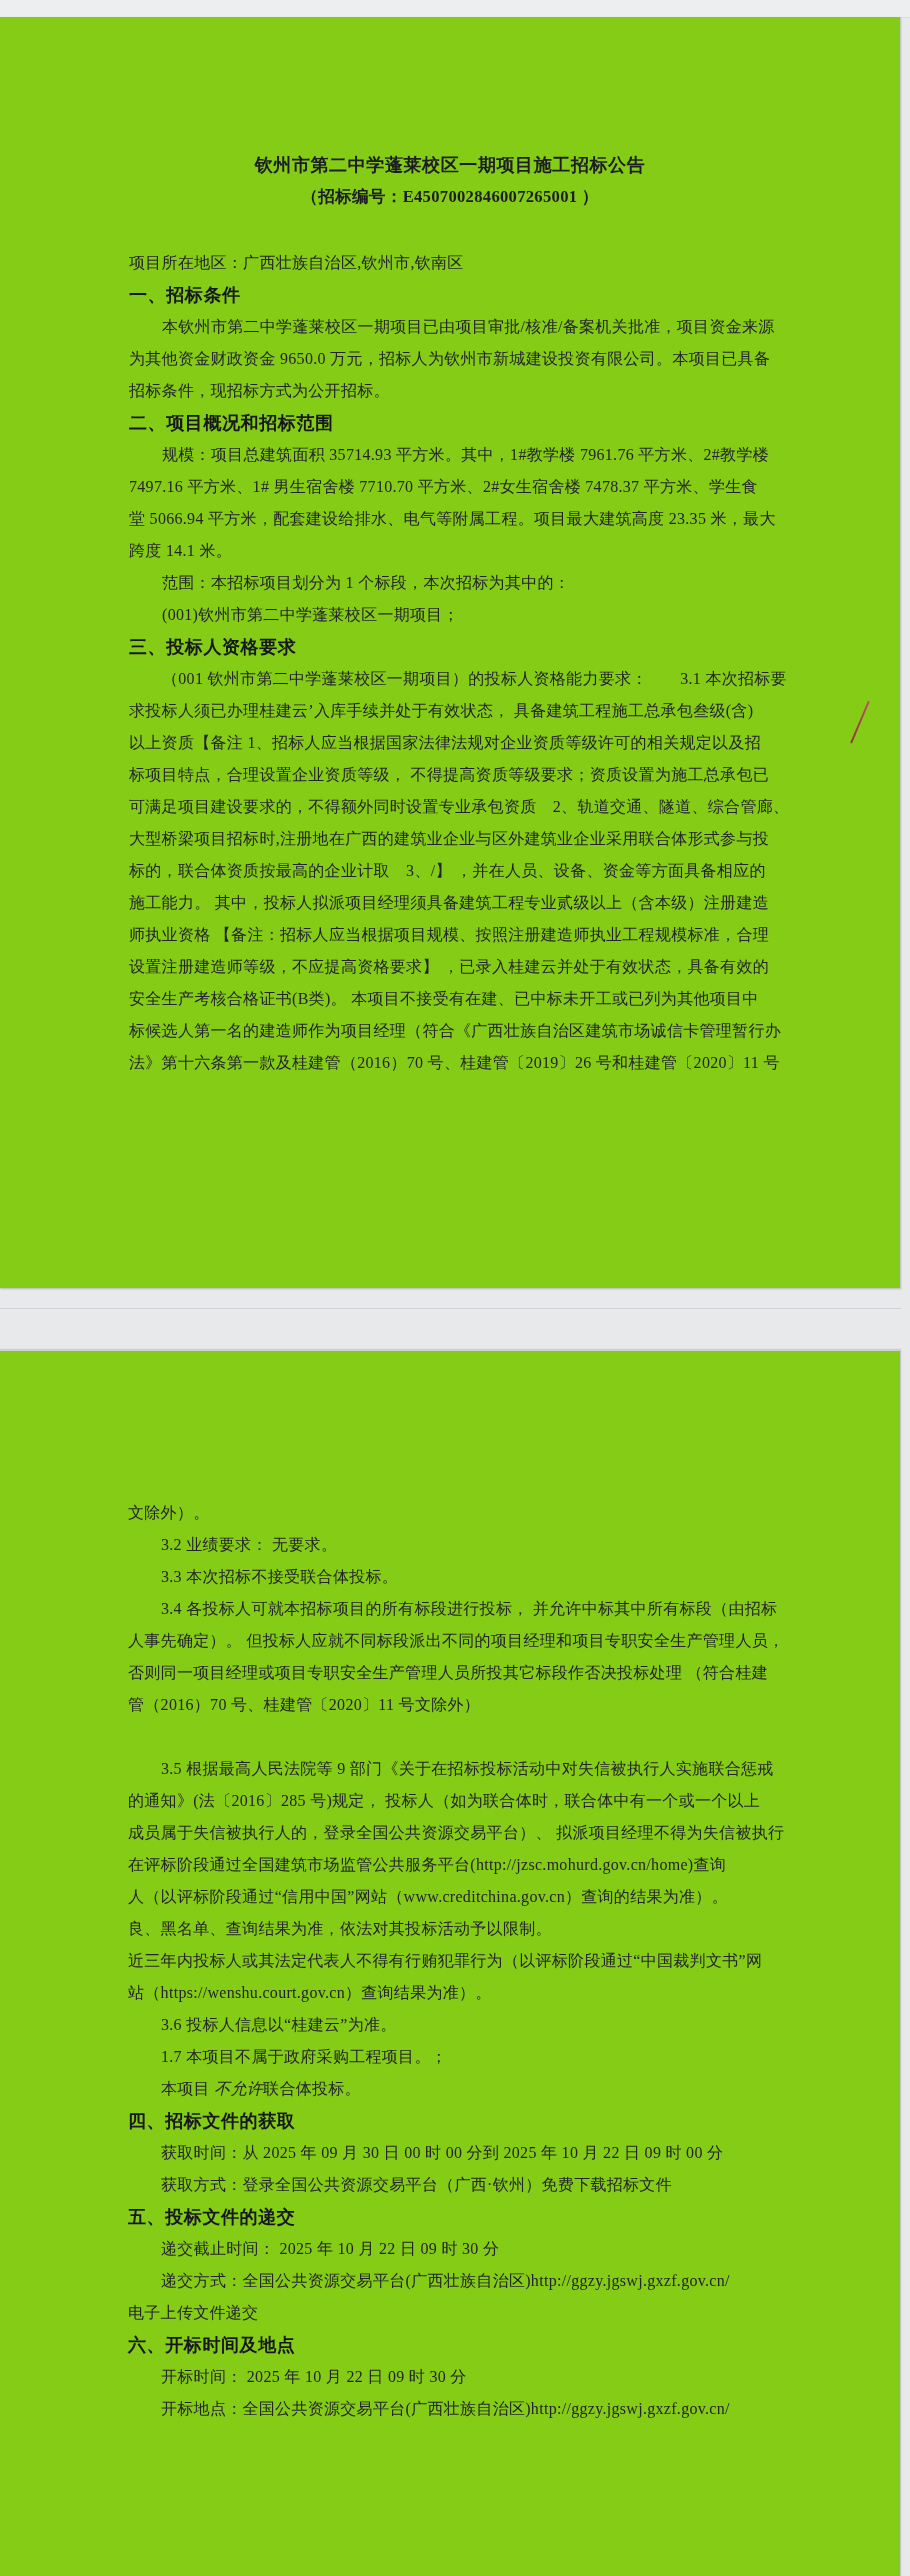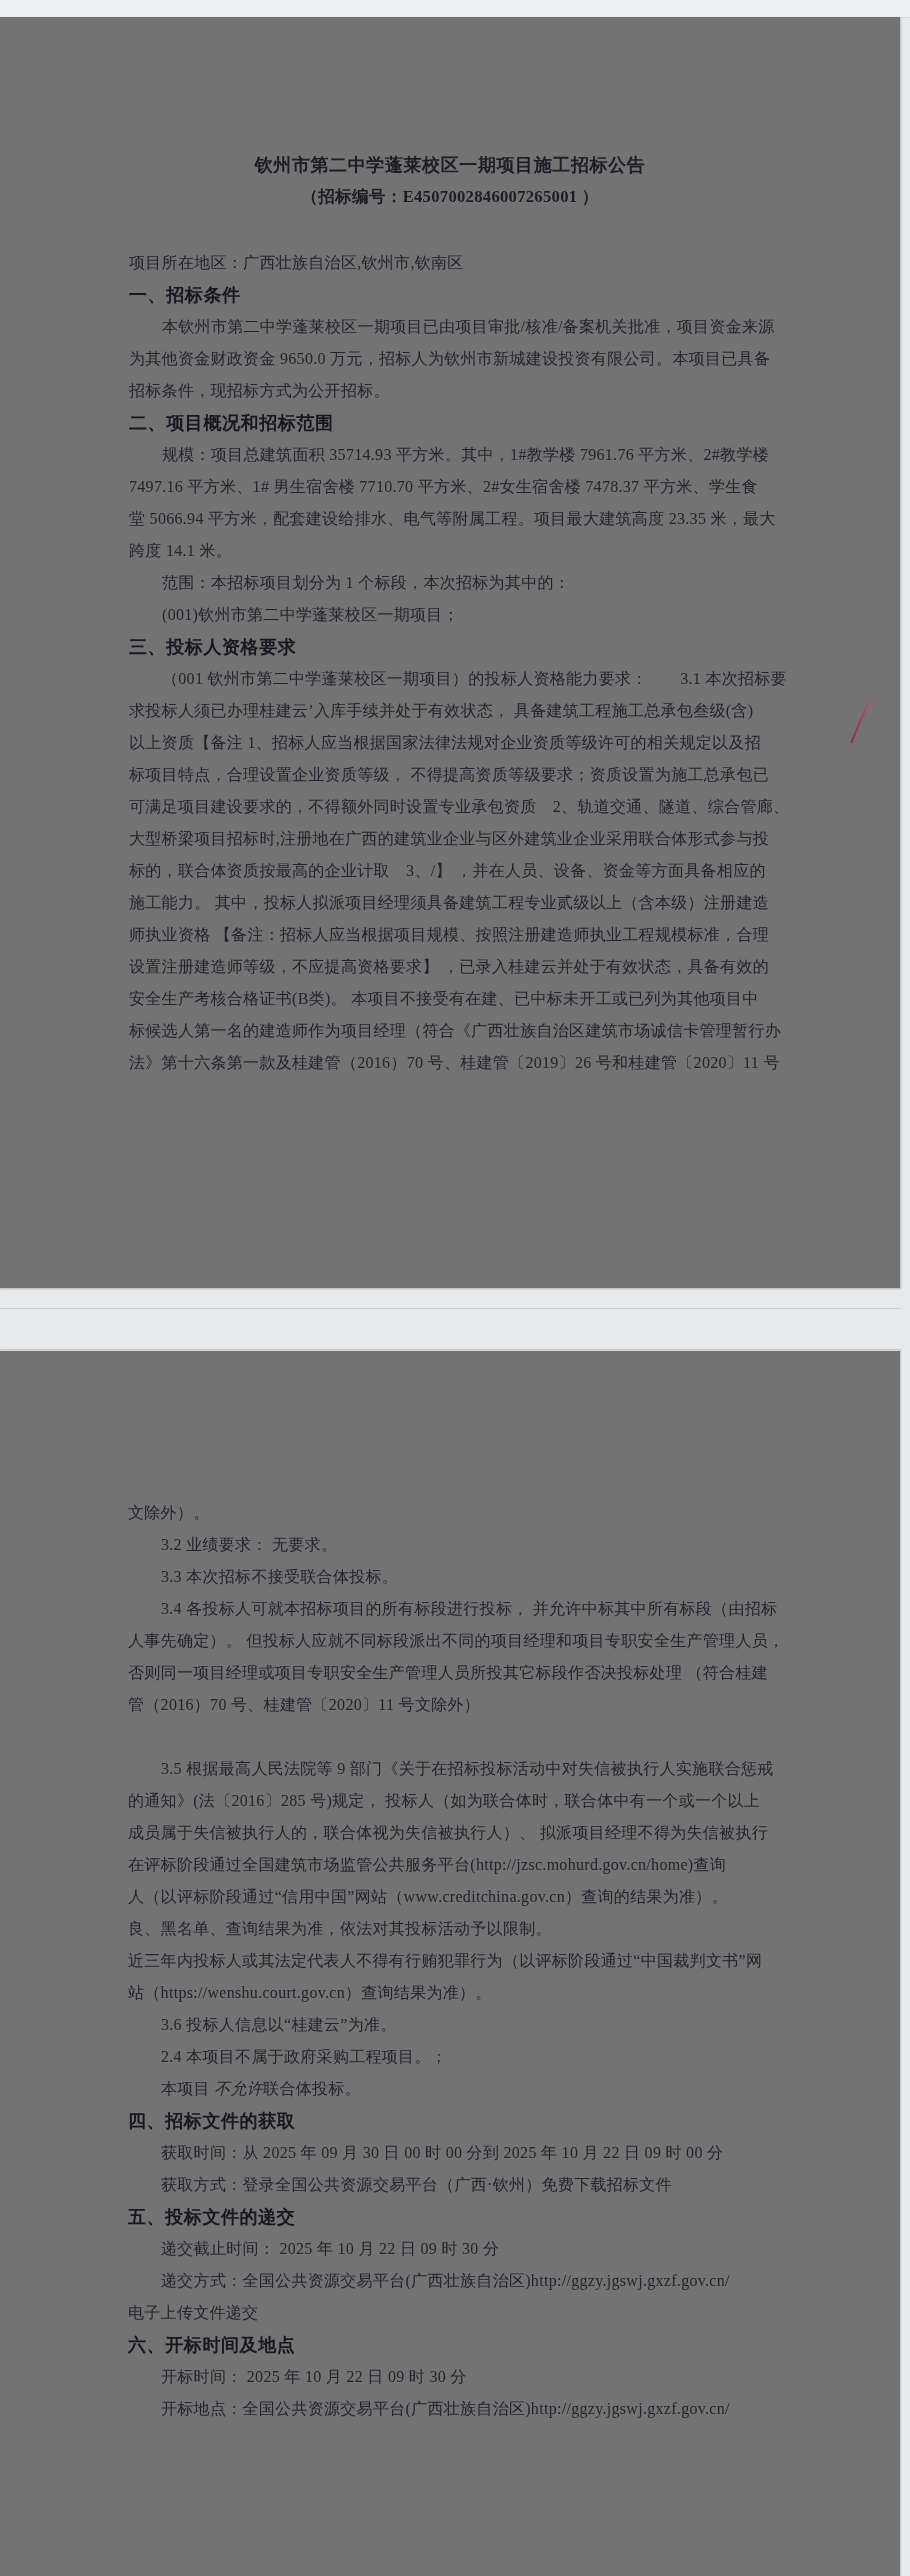--- a/index.html
+++ b/index.html
@@ -13,21 +13,21 @@
   }
   .scan-top-strip {
     position: absolute; left: 0; top: 0; width: 910px; height: 17px;
     background: #eceeef;
     border-bottom: 0.6px solid #d9dbdd;
   }
   .page {
     position: absolute;
     left: 0;
     width: 901px;
-    background: #737373;
+    background: #84cc16;
     border-right: 1.1px solid #c3c7cb;
     box-sizing: border-box;
   }
   .page-1 {
     top: 17px;
     height: 1271px;
     box-shadow: 0 1.1px 1.7px rgba(120,125,130,0.45);
   }
   .page-2 {
     top: 1310px;
@@ -140,28 +140,28 @@
       <div class="blk line">文除外）。</div>
       <div class="blk indent">3.2 业绩要求： 无要求。</div>
       <div class="blk indent">3.3 本次招标不接受联合体投标。</div>
       <div class="blk indent">3.4 各投标人可就本招标项目的所有标段进行投标， 并允许中标其中所有标段（由招标</div>
       <div class="blk line">人事先确定）。 但投标人应就不同标段派出不同的项目经理和项目专职安全生产管理人员，</div>
       <div class="blk line">否则同一项目经理或项目专职安全生产管理人员所投其它标段作否决投标处理 （符合桂建</div>
       <div class="blk line">管（2016）70 号、桂建管〔2020〕11 号文除外）</div>
       <div class="blk gap">&nbsp;</div>
       <div class="blk indent">3.5 根据最高人民法院等 9 部门《关于在招标投标活动中对失信被执行人实施联合惩戒</div>
       <div class="blk line">的通知》(法〔2016〕285 号)规定， 投标人（如为联合体时，联合体中有一个或一个以上</div>
-      <div class="blk line">成员属于失信被执行人的，联合体视为失信被执行人）、 拟派项目经理不得为失信被执行</div>
+      <div class="blk line">成员属于失信被执行人的，登录全国公共资源交易平台）、 拟派项目经理不得为失信被执行</div>
       <div class="blk line">在评标阶段通过全国建筑市场监管公共服务平台(http://jzsc.mohurd.gov.cn/home)查询</div>
       <div class="blk line">人（以评标阶段通过“信用中国”网站（www.creditchina.gov.cn）查询的结果为准）。</div>
       <div class="blk line">良、黑名单、查询结果为准，依法对其投标活动予以限制。</div>
       <div class="blk line">近三年内投标人或其法定代表人不得有行贿犯罪行为（以评标阶段通过“中国裁判文书”网</div>
       <div class="blk line">站（https://wenshu.court.gov.cn）查询结果为准）。</div>
       <div class="blk indent">3.6 投标人信息以“桂建云”为准。</div>
-      <div class="blk indent">2.4 本项目不属于政府采购工程项目。；</div>
+      <div class="blk indent">1.7 本项目不属于政府采购工程项目。；</div>
       <div class="blk indent"><span>本项目 </span><span class="ital">不允许</span><span>联合体投标。</span></div>
       <div class="blk heading">四、招标文件的获取</div>
       <div class="blk indent">获取时间：从 2025 年 09 月 30 日 00 时 00 分到 2025 年 10 月 22 日 09 时 00 分</div>
       <div class="blk indent">获取方式：登录全国公共资源交易平台（广西·钦州）免费下载招标文件</div>
       <div class="blk heading">五、投标文件的递交</div>
       <div class="blk indent">递交截止时间： 2025 年 10 月 22 日 09 时 30 分</div>
       <div class="blk indent">递交方式：全国公共资源交易平台(广西壮族自治区)http://ggzy.jgswj.gxzf.gov.cn/</div>
       <div class="blk line">电子上传文件递交</div>
       <div class="blk heading">六、开标时间及地点</div>
       <div class="blk indent">开标时间： 2025 年 10 月 22 日 09 时 30 分</div>

